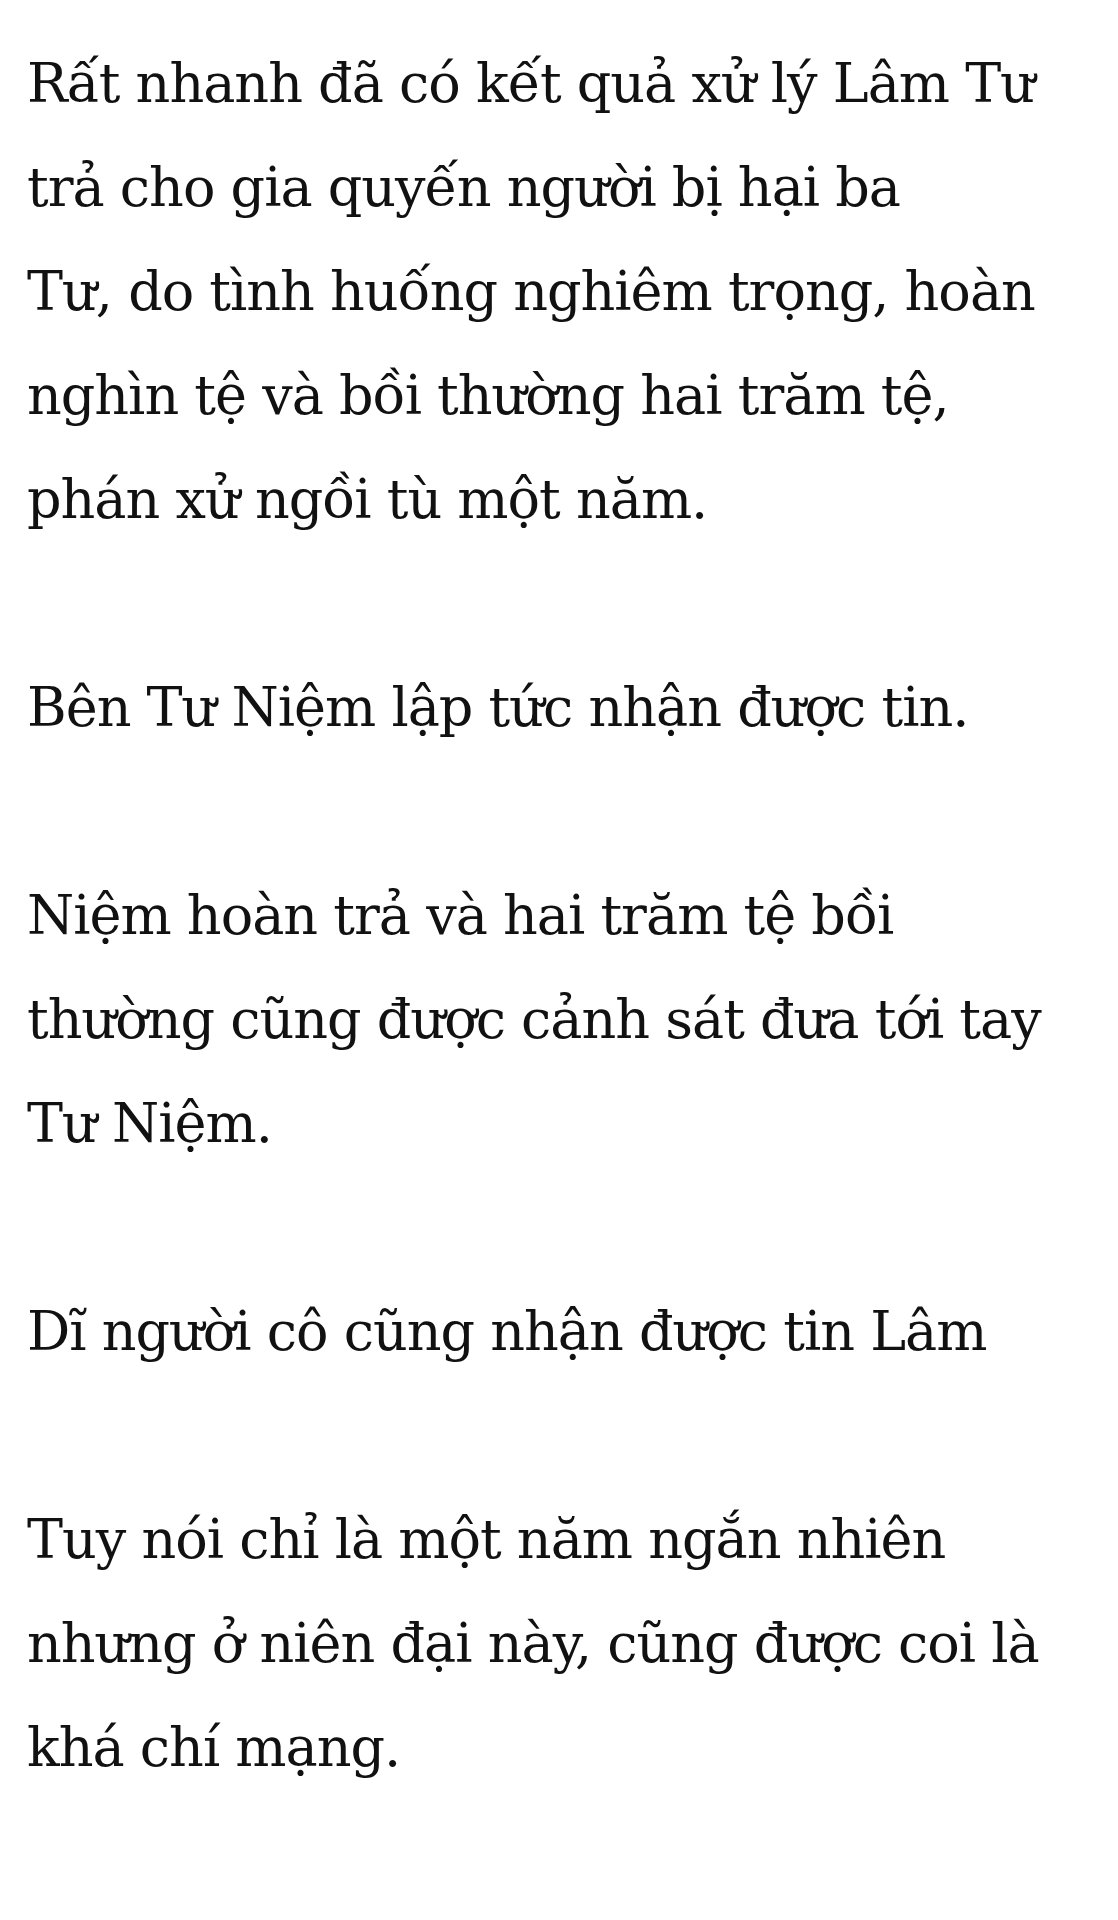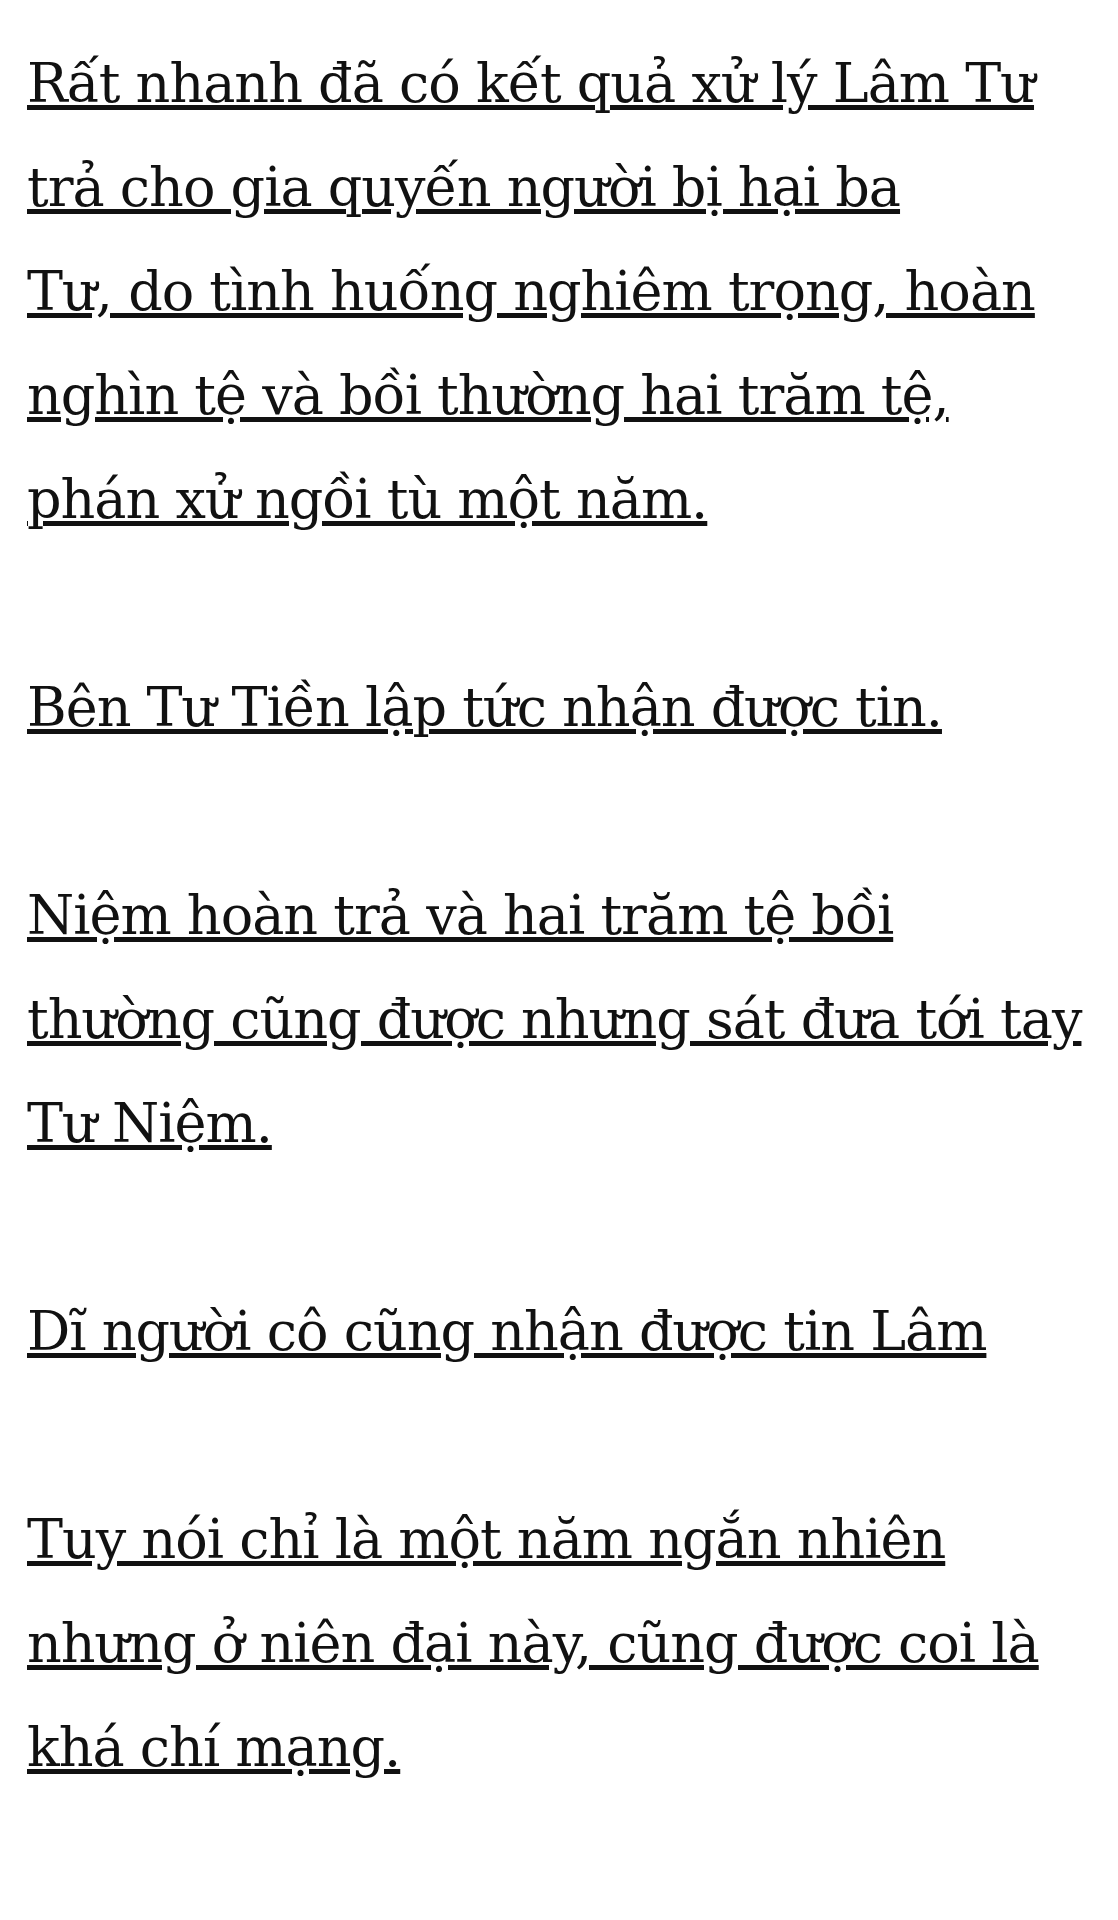--- a/index.html
+++ b/index.html
@@ -28,41 +28,40 @@
     font-weight: 400;
     color: #111111;
     letter-spacing: -1px;
   }
   .story-text p:last-child {
     margin-bottom: 0;
   }
   .story-text .line {
     display: block;
     white-space: nowrap;
-    text-decoration: underline;
   }
 </style>
 </head>
 <body>
 
 <main class="reader-page">
   <article class="story-text">
       <p>
         <span class="line">Rất nhanh đã có kết quả xử lý Lâm Tư</span>
         <span class="line">trả cho gia quyến người bị hại ba</span>
         <span class="line">Tư, do tình huống nghiêm trọng, hoàn</span>
         <span class="line">nghìn tệ và bồi thường hai trăm tệ,</span>
         <span class="line">phán xử ngồi tù một năm.</span>
       </p>
       <p>
-        <span class="line">Bên Tư Tiền lập tức nhận được tin.</span>
+        <span class="line">Bên Tư Niệm lập tức nhận được tin.</span>
       </p>
       <p>
         <span class="line">Niệm hoàn trả và hai trăm tệ bồi</span>
-        <span class="line">thường cũng được nhưng sát đưa tới tay</span>
+        <span class="line">thường cũng được cảnh sát đưa tới tay</span>
         <span class="line">Tư Niệm.</span>
       </p>
       <p>
         <span class="line">Dĩ người cô cũng nhận được tin Lâm</span>
       </p>
       <p>
         <span class="line">Tuy nói chỉ là một năm ngắn nhiên</span>
         <span class="line">nhưng ở niên đại này, cũng được coi là</span>
         <span class="line">khá chí mạng.</span>
       </p>

